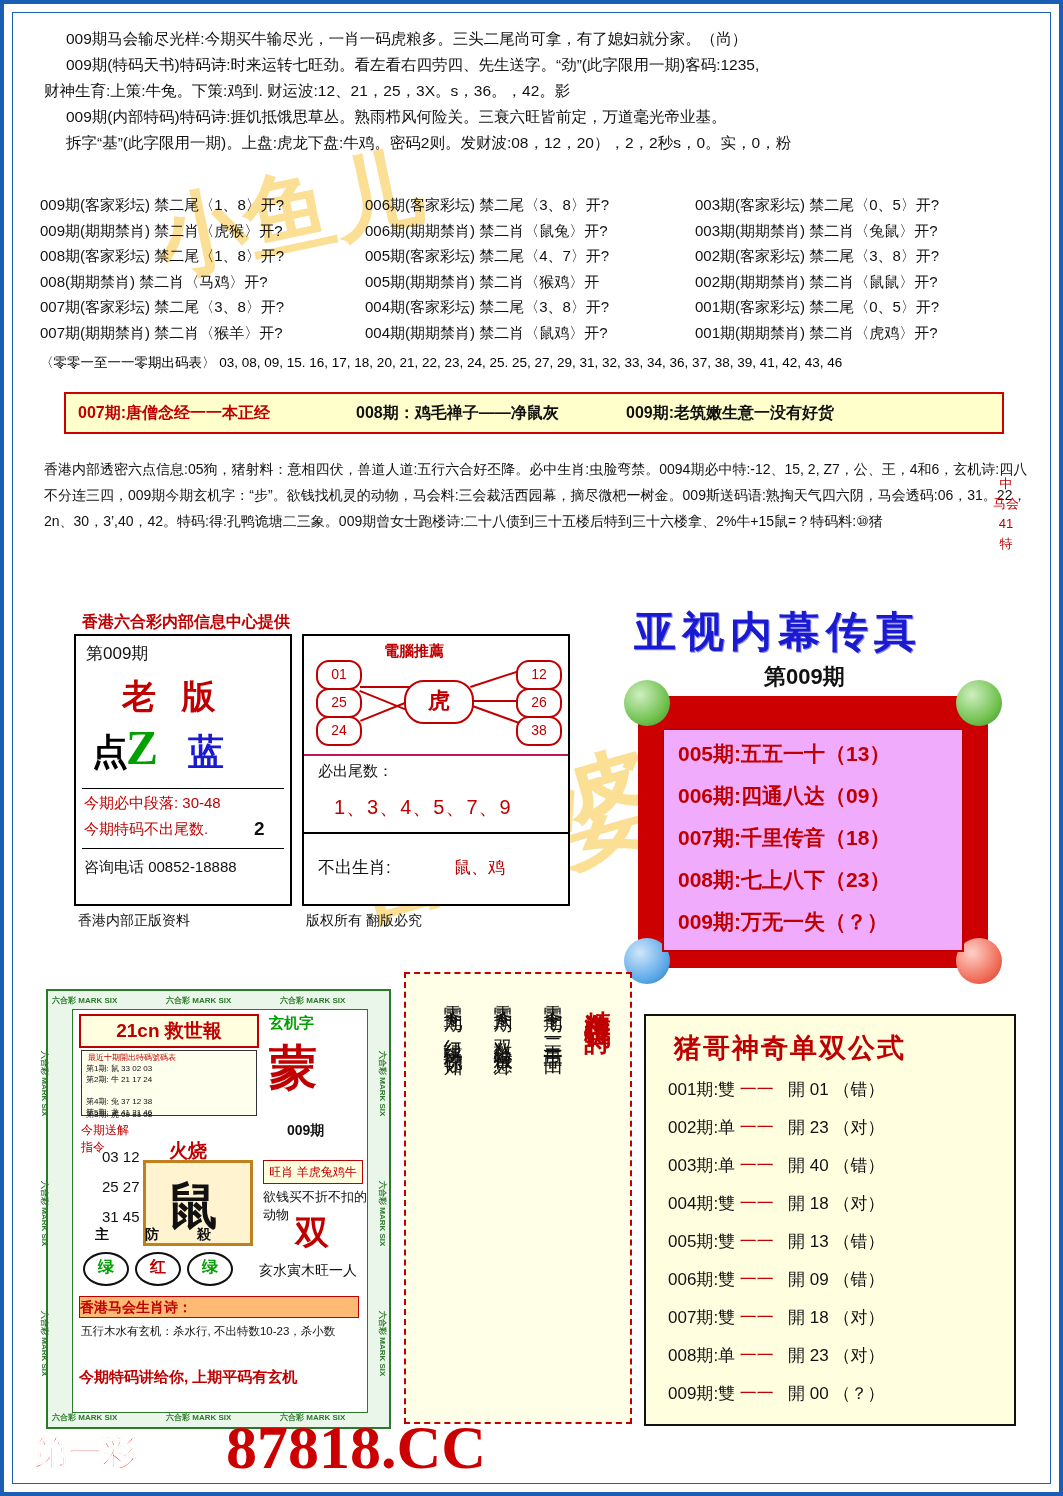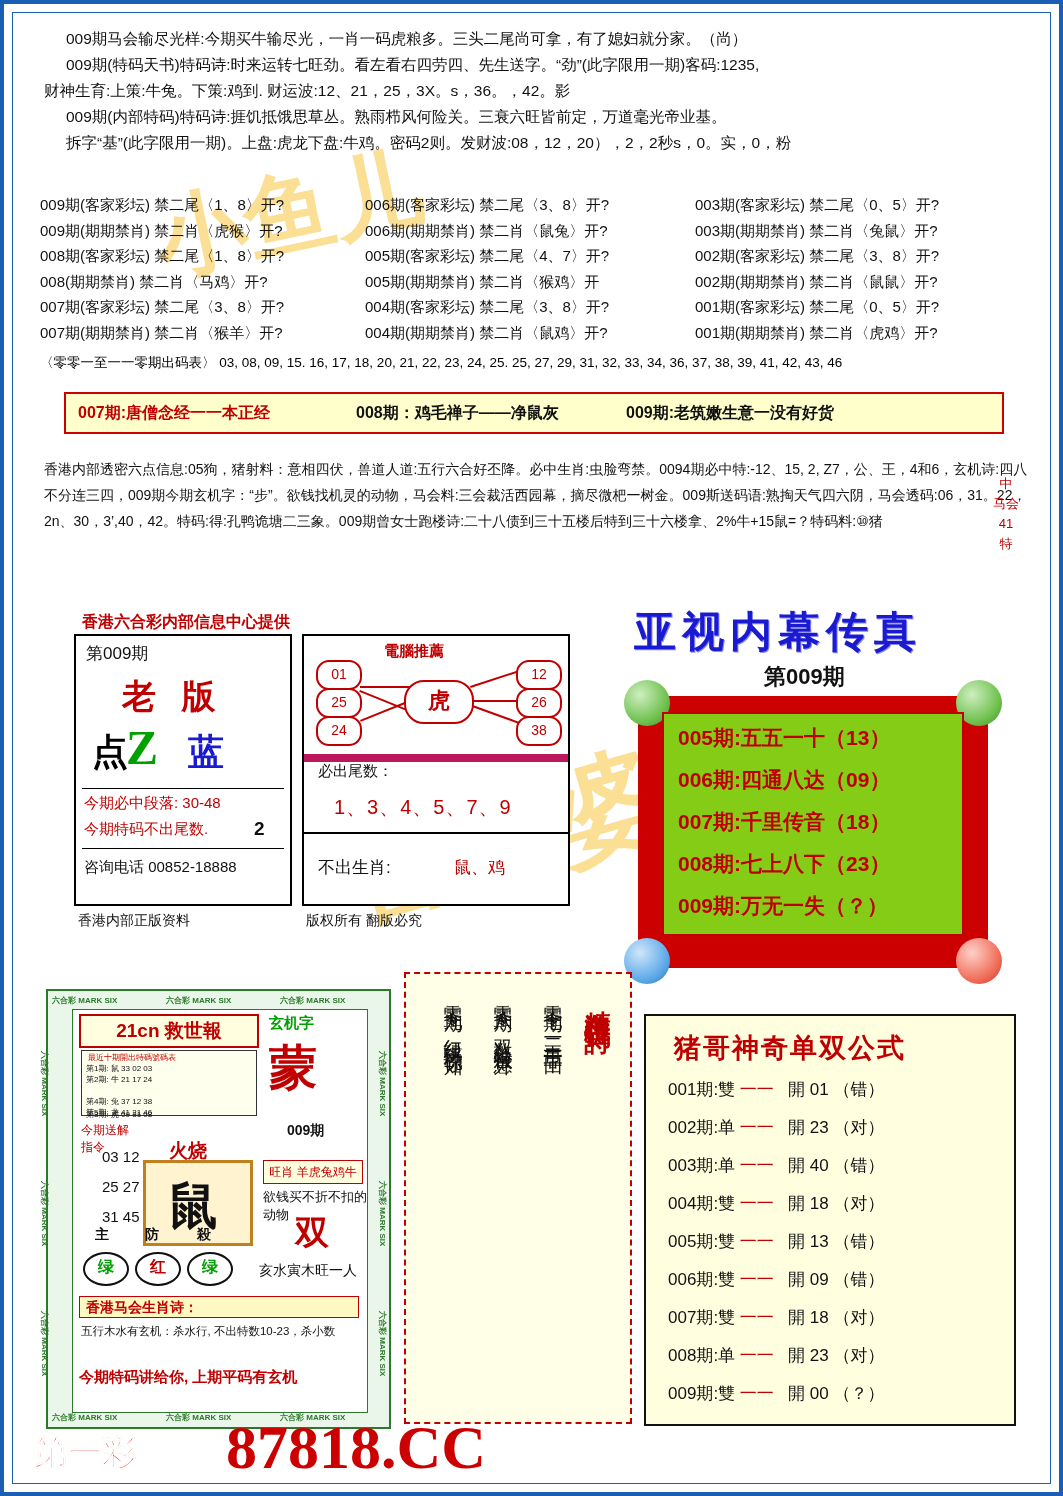--- a/index.html
+++ b/index.html
@@ -50,42 +50,42 @@
   .lcard .z-blue{position:absolute;left:96px;top:4px;font-size:36px;font-weight:bold;color:#1a1ad0;}
   .lcard .hr{position:absolute;left:6px;top:152px;width:202px;border-top:1px solid #000;}
   .lcard .l1{position:absolute;left:8px;top:158px;font-size:15px;color:#c00000;white-space:nowrap;}
   .lcard .l2{position:absolute;left:8px;top:184px;font-size:15px;color:#c00000;white-space:nowrap;}
   .lcard .l2n{position:absolute;left:178px;top:182px;font-size:19px;font-weight:bold;color:#111;}
   .lcard .hr2{position:absolute;left:6px;top:212px;width:202px;border-top:1px solid #000;}
   .lcard .l3{position:absolute;left:8px;top:222px;font-size:15px;color:#111;white-space:nowrap;}
   .lfoot{position:absolute;left:4px;top:300px;font-size:14px;color:#111;}
 
   .rcard{position:absolute;left:228px;top:22px;width:268px;height:272px;border:2px solid #000;box-sizing:border-box;background:#fff;}
-  .rcard .sec1{position:absolute;left:0;top:0;width:264px;height:118px;border-bottom:8px solid #be185d;}
+  .rcard .sec1{position:absolute;left:0;top:0;width:264px;height:118px;border-bottom:2px solid #be185d;}
   .rcard .ctit{position:absolute;left:80px;top:6px;font-size:15px;color:#c00000;font-weight:bold;}
   .oval{position:absolute;width:42px;height:26px;border:2px solid #c00000;border-radius:13px;
         font-size:14px;color:#c00000;text-align:center;line-height:24px;background:#fff;}
   .center-ov{position:absolute;left:100px;top:44px;width:66px;height:40px;border:2px solid #c00000;border-radius:20px;
         font-size:22px;font-weight:bold;color:#c00000;text-align:center;line-height:38px;background:#fff;}
   .lineseg{position:absolute;background:#c00000;height:2px;transform-origin:0 0;}
   .rcard .sec2{position:absolute;left:0;top:118px;width:264px;height:78px;border-bottom:2px solid #000;}
   .rcard .s2t{position:absolute;left:14px;top:8px;font-size:15px;color:#111;}
   .rcard .s2v{position:absolute;left:30px;top:40px;font-size:20px;color:#c00000;letter-spacing:1px;}
   .rcard .sec3{position:absolute;left:0;top:196px;width:264px;height:72px;}
   .rcard .s3t{position:absolute;left:14px;top:24px;font-size:17px;color:#111;}
   .rcard .s3v{position:absolute;left:150px;top:24px;font-size:17px;color:#c00000;}
   .rfoot{position:absolute;left:232px;top:300px;font-size:14px;color:#111;}
 
   
   .poster{position:absolute;left:600px;top:600px;width:410px;height:380px;}
   .poster .ptitle{position:absolute;left:30px;top:0;font-size:42px;font-weight:bold;color:#1a1ad0;
      font-family:"Liberation Serif",serif;letter-spacing:6px;text-shadow:1px 1px 0 #88f;}
   .poster .pqi{position:absolute;left:160px;top:58px;font-size:22px;font-weight:bold;color:#111;}
   .frame{position:absolute;left:34px;top:92px;width:350px;height:272px;background:#cc0000;border-radius:10px;}
-  .frame-in{position:absolute;left:24px;top:16px;width:302px;height:224px;background:#84cc16;border:2px solid #c00000;box-sizing:border-box;}
+  .frame-in{position:absolute;left:24px;top:32px;width:302px;height:224px;background:#f0abfc;border:2px solid #c00000;box-sizing:border-box;}
   .ball{position:absolute;width:46px;height:46px;border-radius:50%;}
   .ball.g{background:radial-gradient(circle at 35% 32%, #cfeec0, #6cbf4a 65%, #3e8c2a);}
   .ball.b{background:radial-gradient(circle at 35% 32%, #cfe6fa, #5aa8e8 65%, #2e6fae);}
   .ball.r{background:radial-gradient(circle at 35% 32%, #ffd0c8, #f06a55 65%, #c33a28);}
   .prow{position:absolute;left:14px;font-size:21px;font-weight:bold;color:#c00000;white-space:nowrap;}
 
   
   .paper{position:absolute;left:42px;top:985px;width:345px;height:440px;border:2px solid #2b7a2b;background:#eaf6ea;box-sizing:border-box;}
   .paper .mk{position:absolute;font-size:8px;color:#2b7a2b;font-weight:bold;white-space:nowrap;}
   .paper-in{position:absolute;left:24px;top:18px;width:296px;height:404px;background:#fff;border:1px solid #2b7a2b;box-sizing:border-box;}
@@ -102,22 +102,22 @@
   .fire{position:absolute;left:96px;top:128px;font-size:19px;font-weight:bold;color:#c00000;}
   .ratbox{position:absolute;left:70px;top:150px;width:110px;height:86px;border:3px solid #c08020;background:#fff3d0;box-sizing:border-box;}
   .ratbox .rat{position:absolute;left:22px;top:10px;font-size:50px;font-weight:bold;color:#111;font-family:"Liberation Serif",serif;}
   .pp-ws{position:absolute;left:190px;top:150px;width:100px;height:24px;border:1px solid #c00000;background:#ffffe0;box-sizing:border-box;
          font-size:12px;color:#c00000;text-align:center;line-height:22px;}
   .pp-sx{position:absolute;left:190px;top:178px;font-size:13px;color:#111;}
   .pp-dbl{position:absolute;left:222px;top:200px;font-size:34px;font-weight:bold;color:#c00000;}
   .pp-3{position:absolute;top:242px;width:42px;height:30px;border:2px solid #111;border-radius:50%;text-align:center;line-height:26px;font-size:16px;font-weight:bold;}
   .pp-3lab{position:absolute;top:216px;font-size:14px;font-weight:bold;color:#111;}
   .pp-hai{position:absolute;left:186px;top:252px;font-size:14px;color:#111;}
-  .pp-bar{position:absolute;left:6px;top:286px;width:280px;height:22px;background:#fef9c3;border:1px solid #c00000;box-sizing:border-box;
-          font-size:14px;font-weight:bold;color:#c00000;line-height:20px;padding-left:6px;}
+  .pp-bar{position:absolute;left:6px;top:286px;width:280px;height:22px;background:#fdba74;border:1px solid #c00000;box-sizing:border-box;
+          font-size:14px;font-weight:bold;color:#c00000;line-height:20px;}
   .pp-l1{position:absolute;left:8px;top:314px;font-size:11.5px;color:#111;white-space:nowrap;}
   .pp-l3{position:absolute;left:6px;top:358px;font-size:15px;font-weight:bold;color:#c00000;white-space:nowrap;}
 
   
   .vbox{position:absolute;left:400px;top:968px;width:228px;height:452px;border:2px dashed #c00000;background:#ffffe8;box-sizing:border-box;}
   .vcol{position:absolute;top:16px;writing-mode:vertical-rl;text-orientation:upright;white-space:nowrap;}
   .vcol.t{font-size:26px;font-weight:bold;color:#c00000;letter-spacing:4px;}
   .vcol.n{font-size:19px;color:#111;letter-spacing:3px;}
 
   

